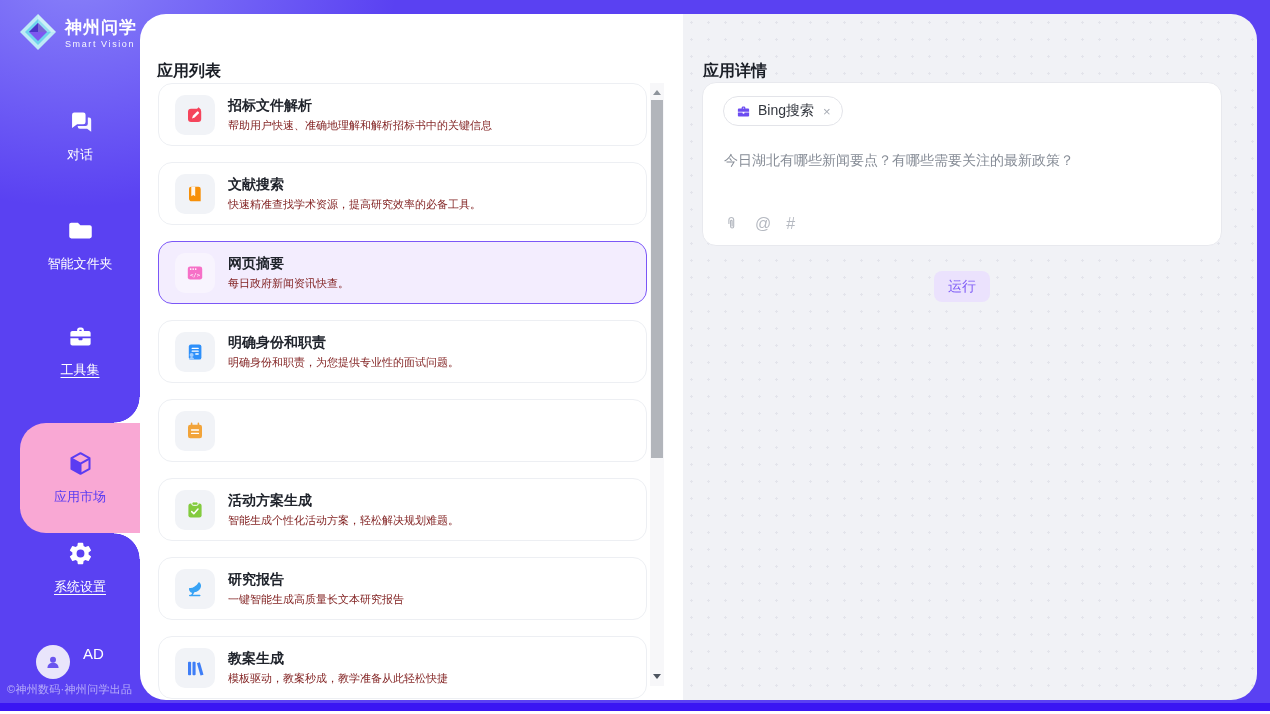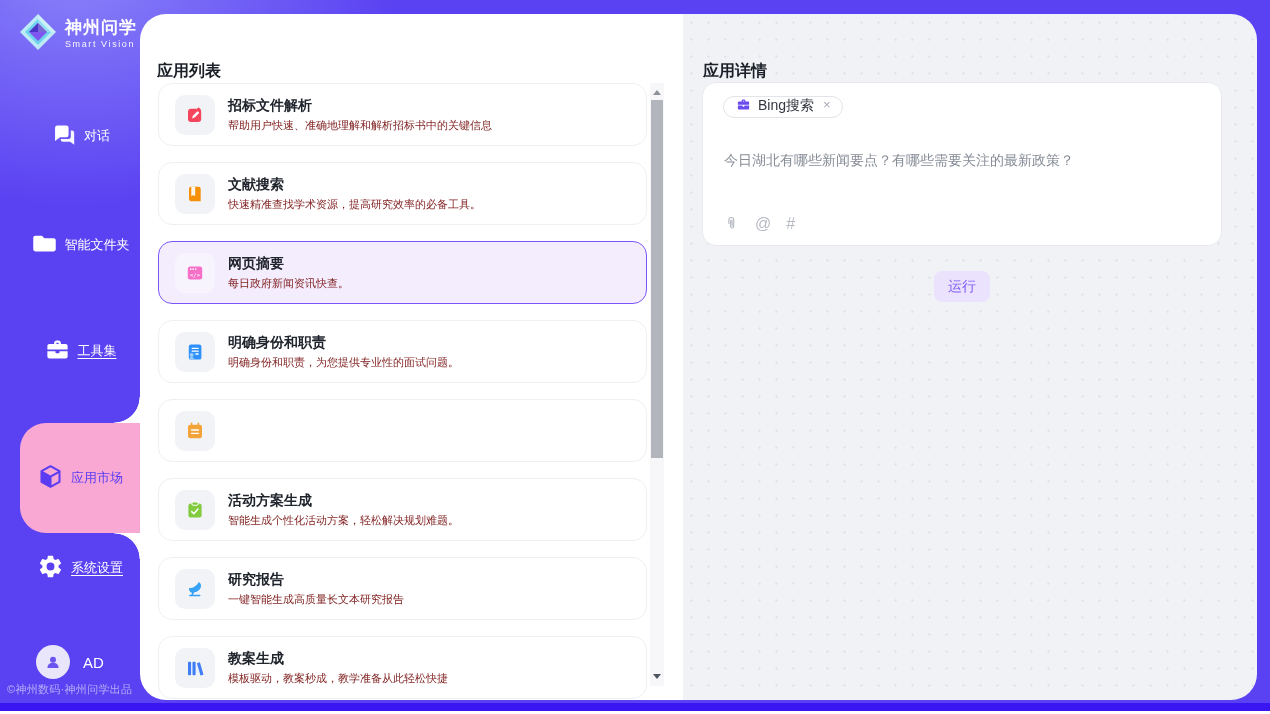--- a/index.html
+++ b/index.html
@@ -14,37 +14,37 @@
   .bottom-accent{position:absolute;left:0;right:0;bottom:3px;height:8px;background:#3a16f3}
   .bottom-white{position:absolute;left:0;right:0;bottom:0;height:3px;background:#ffffff}
 
   
   .sidebar{position:absolute;left:0;top:0;width:140px;height:100%}
   .logo{position:absolute;left:18px;top:12px;display:flex;align-items:center;gap:7px;color:#fff}
   .logo svg{width:40px;height:40px}
   .logo-title{font-size:17px;font-weight:700;letter-spacing:1px;line-height:1.1}
   .logo-sub{font-size:9px;letter-spacing:1.6px;opacity:.95;margin-top:1px}
 
-  .nav-item{position:absolute;left:20px;width:120px;height:86px;display:flex;flex-direction:row;
+  .nav-item{position:absolute;left:20px;width:120px;height:86px;display:flex;flex-direction:column;
     align-items:center;justify-content:center;gap:7px;color:#fff;cursor:pointer}
   .nav-item svg{width:27px;height:27px}
   .nav-label{font-size:13px}
   .nav-label.u{text-decoration:underline;text-underline-offset:3px}
   .nav-item:nth-child(1){top:93px}
   .nav-item:nth-child(2){top:202px}
   .nav-item:nth-child(3){top:308px}
   .nav-item:nth-child(4){top:423px}
   .nav-item:nth-child(5){top:525px}
   .nav-item.active{background:#f9a8d4;border-radius:26px 0 0 26px;color:#5b3cf2;height:110px}
   .nav-item.active::before{content:"";position:absolute;top:-26px;right:0;width:26px;height:26px;
     background:radial-gradient(circle 26px at 0 0,#5a41f2 0 25.2px,#fff 25.8px)}
   .nav-item.active::after{content:"";position:absolute;bottom:-26px;right:0;width:26px;height:26px;
     background:radial-gradient(circle 26px at 0 100%,#5a41f2 0 25.2px,#fff 25.8px)}
 
-  .user-row{position:absolute;left:36px;top:645px;display:flex;align-items:center;gap:13px;color:#fff;cursor:pointer}
+  .user-row{position:absolute;left:36px;top:645px;display:flex;gap:13px;color:#fff;cursor:pointer}
   .avatar{width:34px;height:34px;border-radius:50%;background:#e9e5fb;display:flex;align-items:center;justify-content:center;color:#6a55ef}
   .avatar svg{width:18px;height:18px}
   .user-name{font-size:15px}
   .side-footer{position:absolute;left:7px;bottom:17px;font-size:11px;color:rgba(255,255,255,.55);letter-spacing:.3px;white-space:nowrap}
 
   
   .shell{position:absolute;left:140px;top:14px;width:1117px;bottom:14px;border-radius:26px;overflow:hidden;display:flex}
   .list-panel{width:543px;background:#fff;position:relative}
   .detail-panel{flex:1;background:#f1f2f6;position:relative;
     background-image:radial-gradient(circle,#e3e4eb 1px,transparent 1.3px);background-size:17px 17px}
@@ -65,21 +65,21 @@
   .app-desc{font-size:11px;color:#7f1d1d;white-space:nowrap}
 
   
   .scrollbar{position:absolute;right:19px;top:69px;bottom:14px;width:14px;background:#f7f7f9}
   .sb-up{position:absolute;top:7px;left:3px;width:0;height:0;border-left:4px solid transparent;border-right:4px solid transparent;border-bottom:5px solid #8d939b;cursor:pointer}
   .sb-down{position:absolute;bottom:7px;left:3px;width:0;height:0;border-left:4px solid transparent;border-right:4px solid transparent;border-top:5px solid #4e5560;cursor:pointer}
   .sb-thumb{position:absolute;left:1px;right:1px;top:17px;height:358px;background:#b2b5bb;cursor:pointer}
 
   
   .detail-card{position:absolute;left:19px;right:35px;top:68px;height:164px;background:#fff;border:1px solid #e8e9ee;border-radius:14px}
-  .tool-tag{position:absolute;left:20px;top:13px;height:22px;display:inline-flex;align-items:flex-start;gap:7px;
+  .tool-tag{position:absolute;left:20px;top:13px;height:30px;display:inline-flex;align-items:center;gap:7px;
     padding:0 11px 0 12px;border:1px solid #e3e4e9;border-radius:17px;background:#fff;font-size:14px;color:#33373f;cursor:pointer}
   .tool-tag svg{width:15px;height:15px;color:#6c4cf1}
   .tag-close{color:#a6abb4;font-size:13px;margin-left:2px;cursor:pointer}
   .query-text{position:absolute;left:21px;top:67px;right:20px;font-size:14px;color:#868c96;line-height:1.5;cursor:text}
   .attach-row{position:absolute;left:20px;bottom:13px;display:flex;align-items:center;gap:15px;color:#b5b9c1}
   .attach-row svg{width:17px;height:17px;display:block;cursor:pointer}
   .attach-glyph{font-size:16px;line-height:1;cursor:pointer}
   .run-row{position:absolute;left:19px;right:35px;top:257px;display:flex;justify-content:center}
   .run-btn{height:31px;padding:0 14px;background:#ebe2fd;color:#7e5bf6;border:none;border-radius:8px;
     font-size:14px;font-family:inherit;cursor:pointer}

